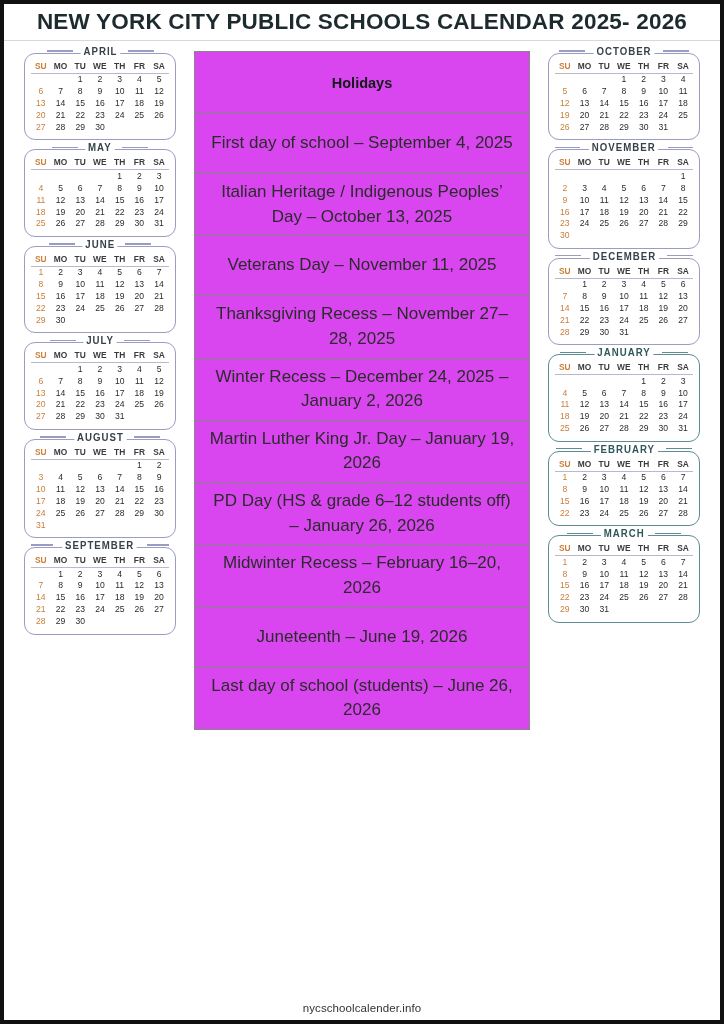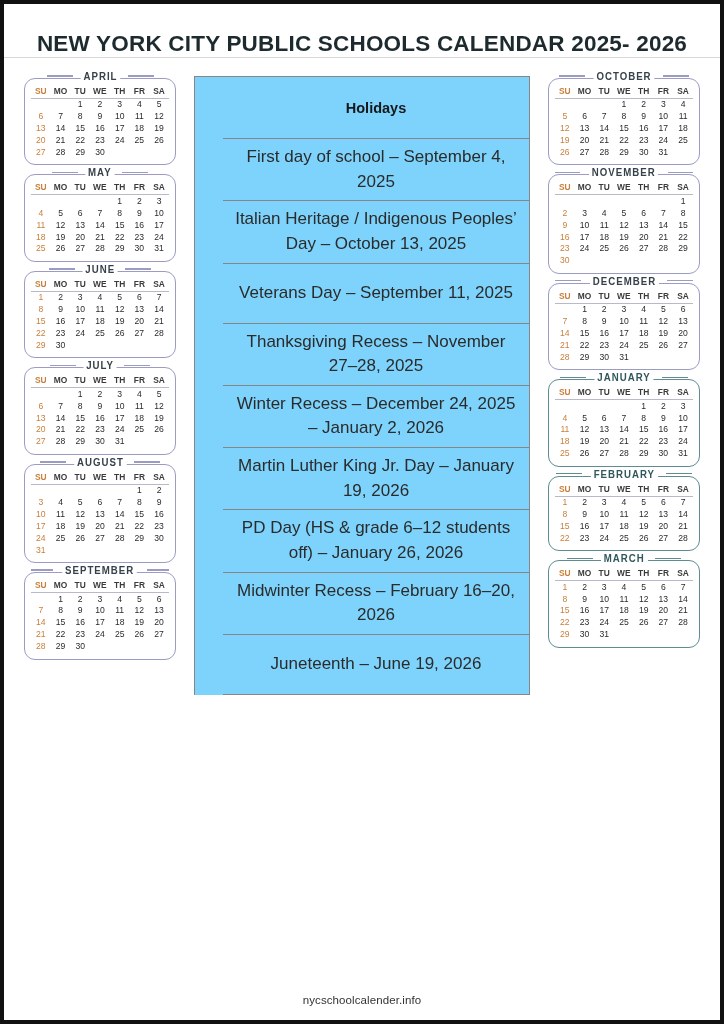--- a/index.html
+++ b/index.html
@@ -12,41 +12,40 @@
   #page {
     position: relative;
     width: 724px;
     height: 1024px;
     background: #ffffff;
     border: 4px solid #111111;
     overflow: hidden;
   }
   
   .title-bar {
-    height: 54px;
+    height: 37px;
     display: flex;
-    align-items: flex-end;
+    align-items: center;
     justify-content: center;
     border-bottom: 1px solid #d8d8d8;
   }
   .title-bar h1 {
     font-size: 22.5px;
     font-weight: bold;
     letter-spacing: 0.2px;
     color: #1d2a2e;
     white-space: nowrap;
     font-family: "Liberation Sans", sans-serif;
   }
   
   .body-grid {
     display: flex;
     padding: 6px 10px 0 10px;
     gap: 0px;
     height: 960px;
-    margin-top: 8px;
   }
   .col-left, .col-right {
     width: 176px;
     display: flex;
     flex-direction: column;
     align-items: center;
     gap: 9px;
     padding-top: 6px;
   }
   .col-mid {
@@ -117,22 +116,21 @@
     line-height: 1.05;
     font-family: "Liberation Sans", sans-serif;
   }
   table.mini td.sun { color: #c87f3a; }
   table.mini td.empty { color: transparent; }
   
   .holidays {
     width: 336px;
     border: 1.2px solid #868686;
     border-bottom: none;
-    background: #7dd3fc;
-    padding-left: 28px;
+    background: #d946ef;
   }
   .holidays .row {
     border-bottom: 1.2px solid #868686;
     min-height: 60px;
     display: flex;
     align-items: center;
     justify-content: center;
     text-align: center;
     padding: 6px 12px;
   }
@@ -152,21 +150,21 @@
   .footer {
     margin-top: 16px;
     text-align: center;
     font-size: 11.5px;
     color: #333333;
     letter-spacing: 0.1px;
   }
   .footer-wrap {
     position: absolute;
     left: 0; right: 0;
-    bottom: 14px;
+    bottom: 6px;
     text-align: center;
   }
 </style>
 </head>
 <body>
 
 <div id="page">
 
   <div class="title-bar">
     <h1>NEW YORK CITY PUBLIC SCHOOLS CALENDAR 2025- 2026</h1>
@@ -593,39 +591,42 @@
         <div class="row head">
           <span>Holidays</span>
         </div>
       <div class="row">
             <span class="item">First day of school – September 4, 2025</span>
           </div>
           <div class="row">
             <span class="item">Italian Heritage / Indigenous Peoples’ Day – October 13, 2025</span>
           </div>
           <div class="row">
-            <span class="item">Veterans Day – September 11, 2025</span>
+            <span class="item">Veterans Day – November 11, 2025</span>
           </div>
           <div class="row">
             <span class="item">Thanksgiving Recess – November 27–28, 2025</span>
           </div>
           <div class="row">
             <span class="item">Winter Recess – December 24, 2025 – January 2, 2026</span>
           </div>
           <div class="row">
             <span class="item">Martin Luther King Jr. Day – January 19, 2026</span>
           </div>
           <div class="row">
             <span class="item">PD Day (HS &amp; grade 6–12 students off) – January 26, 2026</span>
           </div>
           <div class="row">
             <span class="item">Midwinter Recess – February 16–20, 2026</span>
           </div>
           <div class="row">
             <span class="item">Juneteenth – June 19, 2026</span>
+          </div>
+          <div class="row">
+            <span class="item">Last day of school (students) – June 26, 2026</span>
           </div>
         </div>
     </div>
 
     <div class="col-right">
         <div class="month-card">
           <div class="month-title">
             <div class="rule"></div>
             <span class="name">OCTOBER</span>
             <div class="rule"></div>

